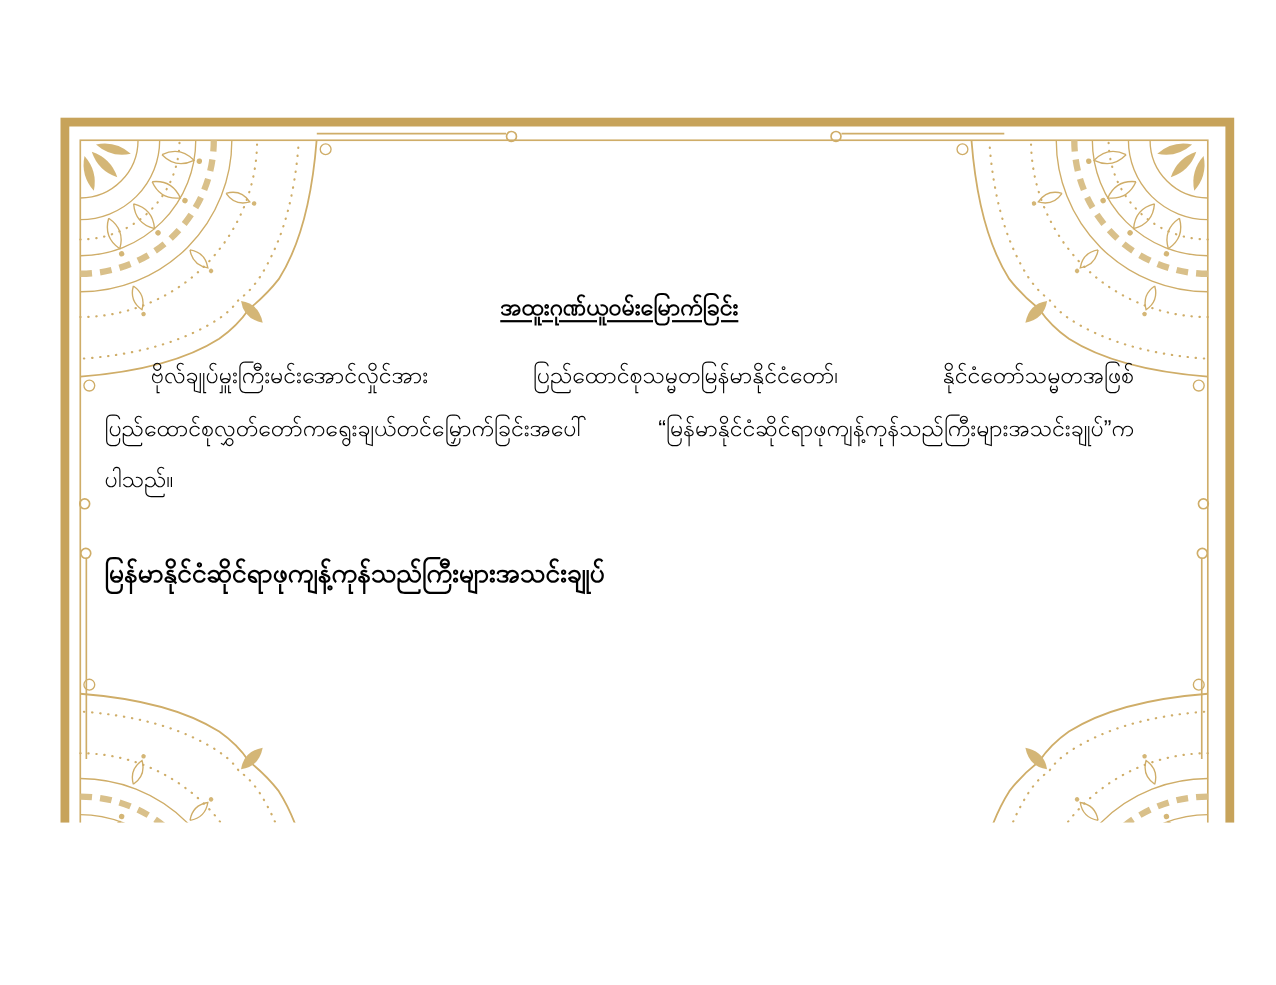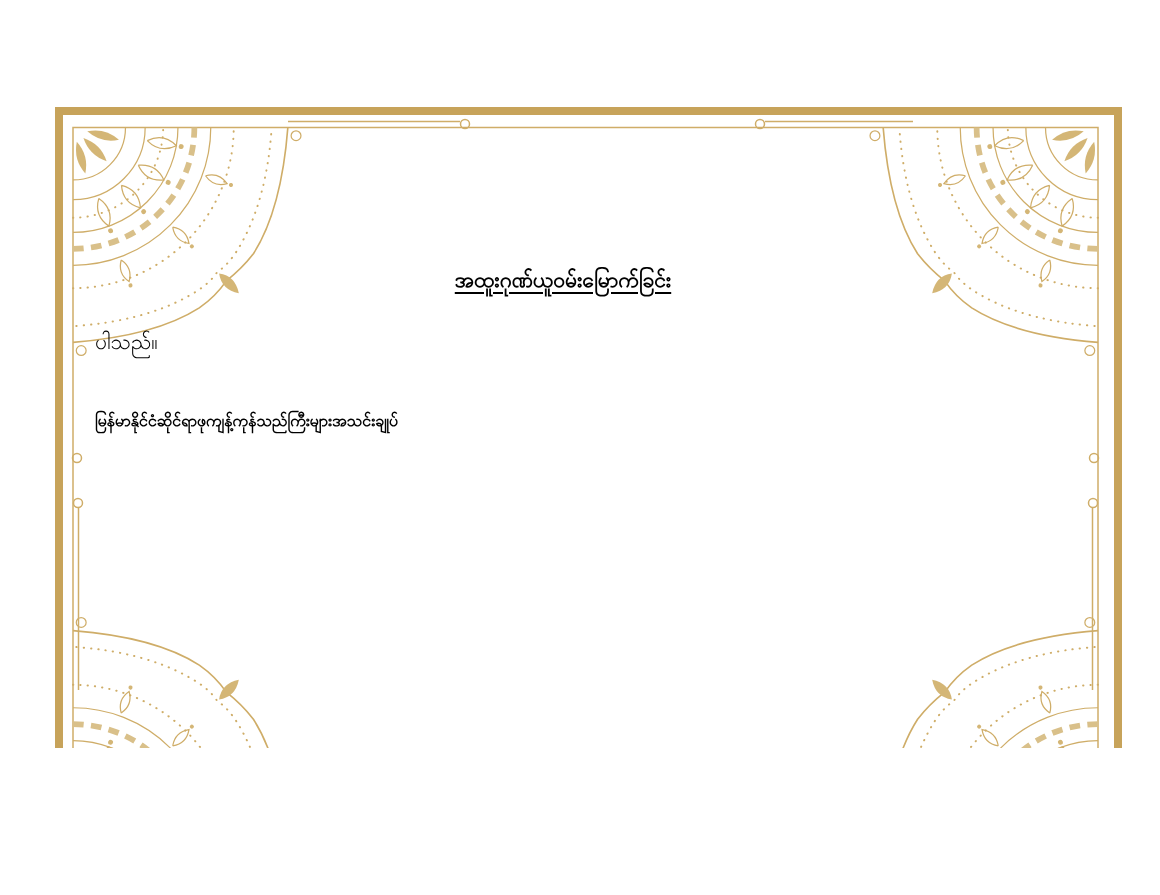--- a/index.html
+++ b/index.html
@@ -46,21 +46,21 @@
     height:47.5px;line-height:47.5px;
     overflow:hidden;
     text-align:justify;
     text-align-last:justify;
   }
   .body-line.first{text-indent:42px;}
   .body-line.last{text-align:right;text-align-last:left;}
   .signature{
     margin-top:44px;
     font-weight:700;
-    font-size:16px;
+    font-size:24px;
     text-align:left;
   }
 </style>
 </head>
 <body>
 
 <div class="page">
 
   <svg class="frame-svg" viewBox="0 0 1160 895" aria-hidden="true">
     <defs>
@@ -149,17 +149,19 @@
     </g>
 
     <use href="#cornerArt" transform="translate(65,127.5) scale(0.82)"></use>
     <use href="#cornerArt" transform="translate(1090,127.5) scale(-0.82,0.82)"></use>
     <use href="#cornerArt" transform="translate(65,845.5) scale(0.82,-0.82)"></use>
     <use href="#cornerArt" transform="translate(1090,845.5) scale(-0.82,-0.82)"></use>
   </svg>
 
   <div class="doc-text">
     <div class="title">အထူးဂုဏ်ယူဝမ်းမြောက်ခြင်း</div>
+    <div class="body-line first">ဗိုလ်ချုပ်မှူးကြီးမင်းအောင်လှိုင်အား ပြည်ထောင်စုသမ္မတမြန်မာနိုင်ငံတော်၊ နိုင်ငံတော်သမ္မတအဖြစ်</div>
+    <div class="body-line">ပြည်ထောင်စုလွှတ်တော်ကရွေးချယ်တင်မြှောက်ခြင်းအပေါ် “မြန်မာနိုင်ငံဆိုင်ရာဖုကျန့်ကုန်သည်ကြီးများအသင်းချုပ်”က</div>
     <div class="body-line last">ပါသည်။</div>
     <div class="signature">မြန်မာနိုင်ငံဆိုင်ရာဖုကျန့်ကုန်သည်ကြီးများအသင်းချုပ်</div>
   </div>
 
 </div>
 
 </body></html>

